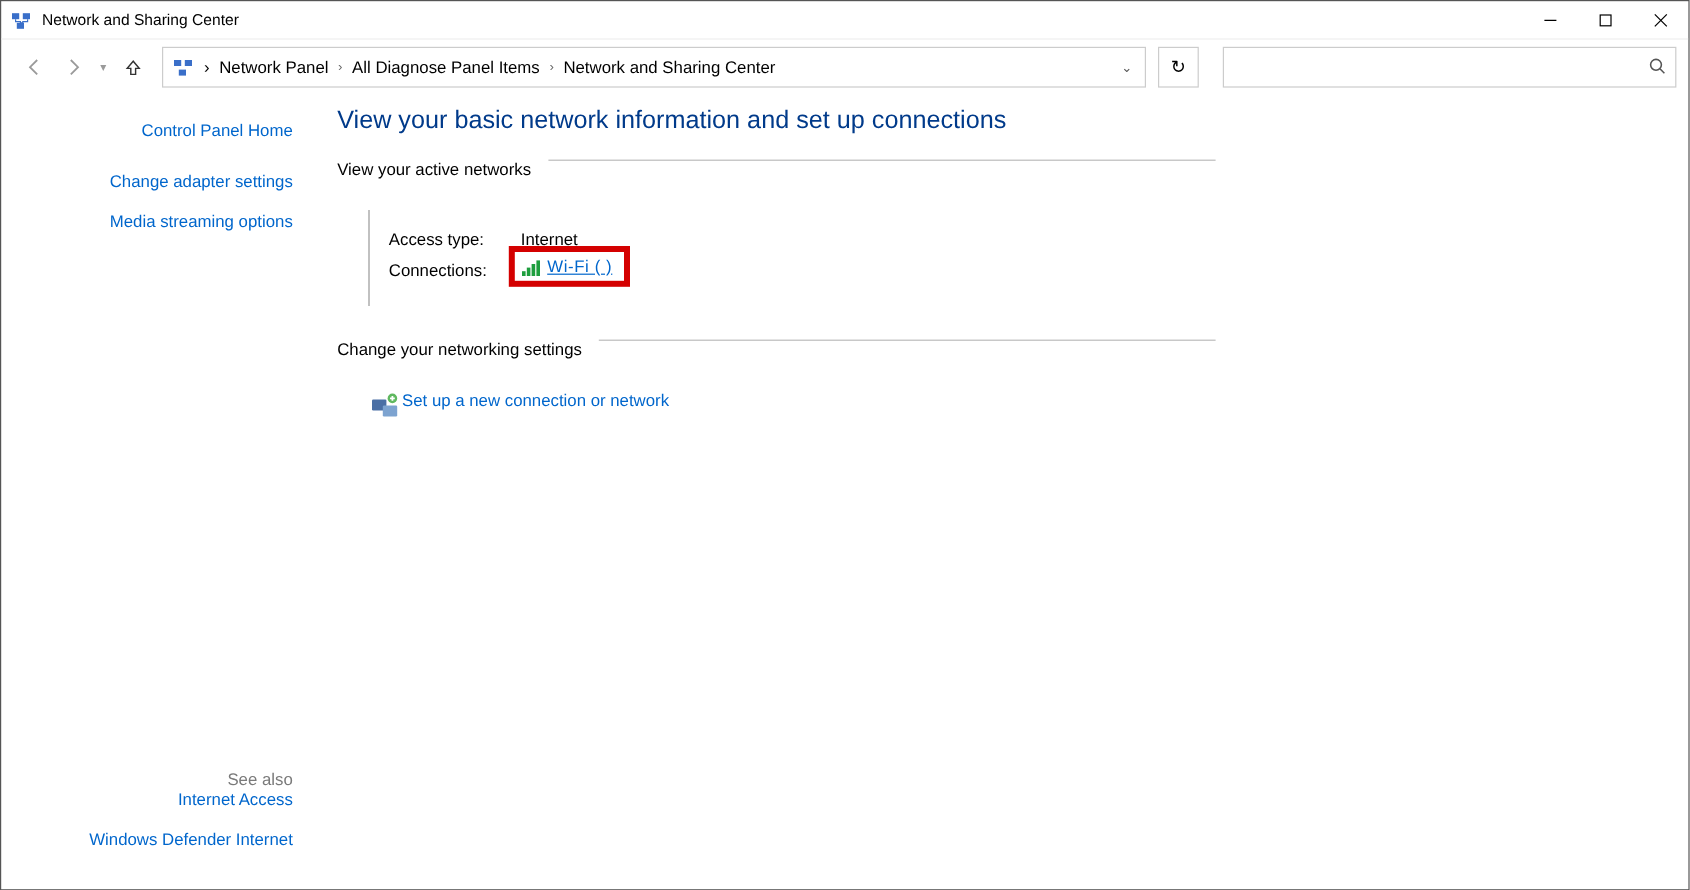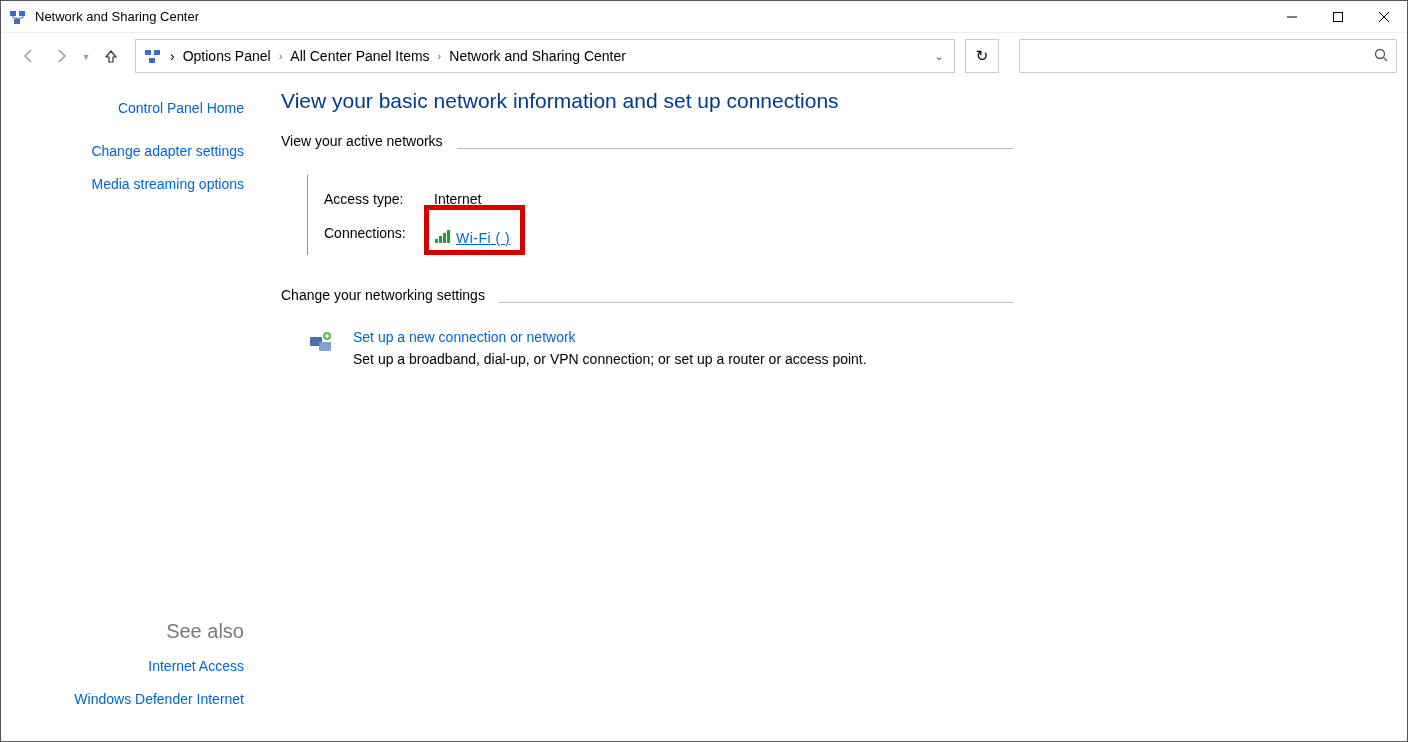--- a/index.html
+++ b/index.html
@@ -103,38 +103,37 @@
   .sidebar a.side-link {
     color: #0066cc;
     text-decoration: none;
     margin-bottom: 14px;
     cursor: pointer;
     line-height: 1.35;
   }
   .sidebar .spacer { flex:1; }
   .sidebar .see-also-label {
     color: #7a7a7a;
-    font-size: 20px;
-    margin-bottom: 14px;
+    font-size: 14px;
   }
   
   .main {
     flex: 1;
     padding: 10px 30px 0 18px;
     max-width: 780px;
   }
   .main-title {
     color: #003a8a;
     font-size: 21px;
     font-weight: 400;
     margin-bottom: 20px;
   }
   .section-header {
     font-size: 14px;
-    display:flex; align-items:flex-end; gap:14px;
+    display:flex; align-items:flex-start; gap:14px;
     margin-bottom: 26px;
   }
   .section-header .rule {
     flex:1; height:1px; background:#bbb;
   }
   
   .active-network {
     display:flex;
     padding-left: 26px;
     margin-bottom: 28px;
@@ -147,41 +146,41 @@
     width:1px; background:#999; height:80px;
   }
   .net-right {
     padding-left: 16px;
     padding-top: 16px;
     font-size: 14px;
   }
   .net-row { display:flex; gap:8px; margin-bottom:4px; align-items:center; }
   .net-label { width:102px; }
   .wifi-link-wrap {
-    display:flex; align-items:flex-start; gap:6px;
+    display:flex; align-items:flex-end; gap:6px;
     border: 5px solid #d40000;
-    padding: 20px 10px 4px 6px;
+    padding: 4px 10px 4px 6px;
     margin-top:-6px;
     position:relative;
   }
   .wifi-icon {
     display:inline-flex; align-items:flex-end; gap:1px;
   }
   .wifi-icon span { display:inline-block; width:3px; background:#1e9e3e; }
   .wifi-icon span:nth-child(1){height:4px;}
   .wifi-icon span:nth-child(2){height:7px;}
   .wifi-icon span:nth-child(3){height:10px;}
   .wifi-icon span:nth-child(4){height:13px;}
   .wifi-link {
     color:#0066cc; text-decoration:underline; cursor:pointer;
     letter-spacing: 0.5px;
   }
   
   .settings-item {
-    display:flex; gap:18px;
+    display:flex; 
     padding-left: 26px;
     margin-bottom: 26px;
   }
   .settings-item .s-icon {
     width:28px; height:28px; flex:0 0 28px;
     display:flex;align-items:center;justify-content:center;
   }
   .settings-item .s-text a {
     color:#0066cc; text-decoration:none; cursor:pointer;
   }
@@ -243,23 +242,23 @@
   <div class="addressbar">
     <span class="addr-icon">
       <svg viewBox="0 0 18 18">
           <rect x="1" y="3" width="6" height="5" fill="#3a6fc9"></rect>
           <rect x="10" y="3" width="6" height="5" fill="#3a6fc9"></rect>
           <rect x="5" y="11" width="6" height="5" fill="#3a6fc9"></rect>
         </svg>
     </span>
     <span class="sep">›</span>
     <div class="breadcrumb">
-      <span class="crumb">Options Panel</span>
+      <span class="crumb">Network Panel</span>
       <span class="sep">›</span>
-      <span class="crumb">All Center Panel Items</span>
+      <span class="crumb">All Diagnose Panel Items</span>
       <span class="sep">›</span>
       <span class="crumb">Network and Sharing Center</span>
     </div>
     <div class="addr-caret">⌄</div>
   </div>
 
   <div class="refresh-btn">↻</div>
 
   <div class="searchbox">
     <input type="text" placeholder="" style="">
@@ -324,19 +323,18 @@
       <div class="s-icon">
         <svg viewBox="0 0 28 28">
             <rect x="3" y="8" width="12" height="9" rx="1" fill="#4a6fa5"></rect>
             <rect x="12" y="13" width="12" height="9" rx="1" fill="#7da3d0"></rect>
             <circle cx="20" cy="7" r="4" fill="#5fb85f"></circle>
             <path d="M20 5v4M18 7h4" stroke="#fff" stroke-width="1.5"></path>
           </svg>
       </div>
       <div class="s-text">
         <a>Set up a new connection or network</a>
-        <div class="s-desc">Set up a broadband, dial-up, or VPN connection; or set up a router or access point.</div>
       </div>
     </div>
 
 
   </div>
 </div>
 
 </body></html>

